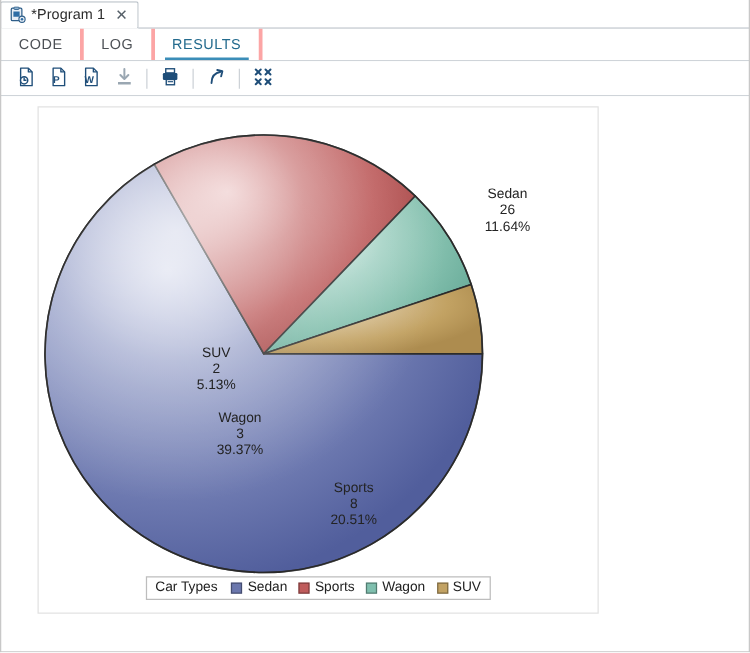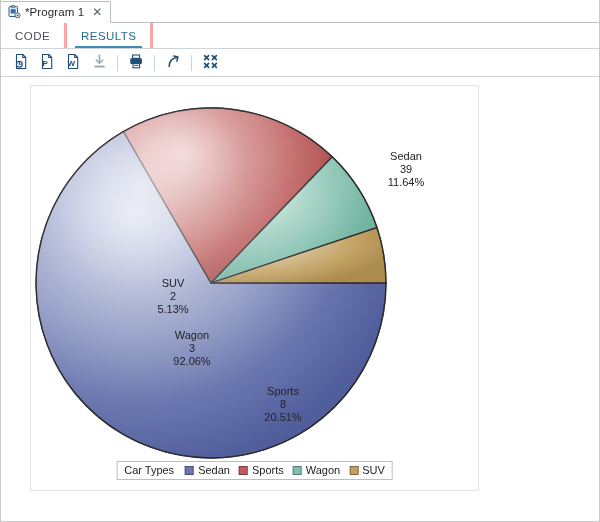--- a/index.html
+++ b/index.html
@@ -249,20 +249,23 @@
       </span>
       <span class="prog-tab-title">*Program 1</span>
       <span class="prog-tab-close">✕</span>
     </div>
     <div class="tabstrip-filler"></div>
   </div>
 
   <div class="subtabs">
     <div class="subtab">
         <span>CODE</span>
+      </div>
+    <div class="subtab">
+        <span>LOG</span>
       </div>
     <div class="subtab active">
         <span>RESULTS</span>
       </div>
     <div class="subtabs-filler"></div>
   </div>
 
   <div class="toolbar">
 
     <div class="tb-btn">
@@ -392,34 +395,34 @@
               <path d="M 180 197 L 92.50 45.45 A 175 175 0 0 1 301.21 70.78 Z" fill="url(#glossSports)" stroke="#2b2b2b" stroke-width="1.3" stroke-linejoin="round"></path>
               <path d="M 180 197 L 301.21 70.78 A 175 175 0 0 1 345.98 141.53 Z" fill="url(#glossWagon)" stroke="#2b2b2b" stroke-width="1.3" stroke-linejoin="round"></path>
               <path d="M 180 197 L 345.98 141.53 A 175 175 0 0 1 355.00 196.97 Z" fill="url(#glossSUV)" stroke="#2b2b2b" stroke-width="1.3" stroke-linejoin="round"></path>
             </g>
           <circle cx="180" cy="197" r="175" fill="url(#sheen)" pointer-events="none"></circle>
           <circle cx="180" cy="197" r="175" fill="none" stroke="#2b2b2b" stroke-width="1.3" opacity=".75"></circle>
         </svg>
 
         <div class="slice-label" style="left:375px; top:83px;">
           <span class="l1">Sedan</span>
-          <span class="l2">39</span>
+          <span class="l2">26</span>
           <span class="l3">11.64%</span>
         </div>
 
         <div class="slice-label" style="left:252px; top:318px;">
           <span class="l1">Sports</span>
           <span class="l2">8</span>
           <span class="l3">20.51%</span>
         </div>
 
         <div class="slice-label" style="left:161px; top:262px;">
           <span class="l1">Wagon</span>
           <span class="l2">3</span>
-          <span class="l3">92.06%</span>
+          <span class="l3">39.37%</span>
         </div>
 
         <div class="slice-label" style="left:142px; top:210px;">
           <span class="l1">SUV</span>
           <span class="l2">2</span>
           <span class="l3">5.13%</span>
         </div>
       </div>
 
       <div class="legend">

